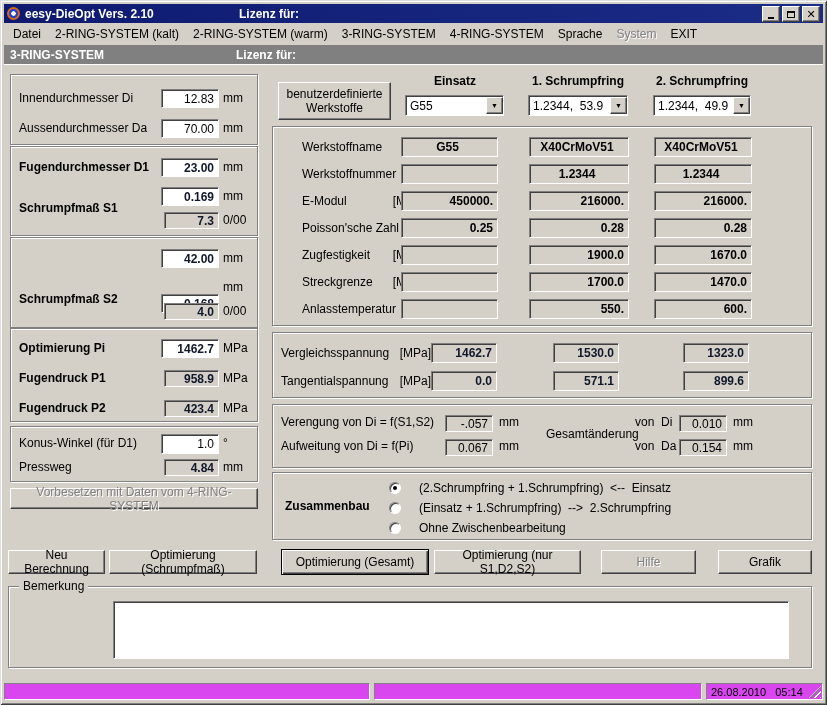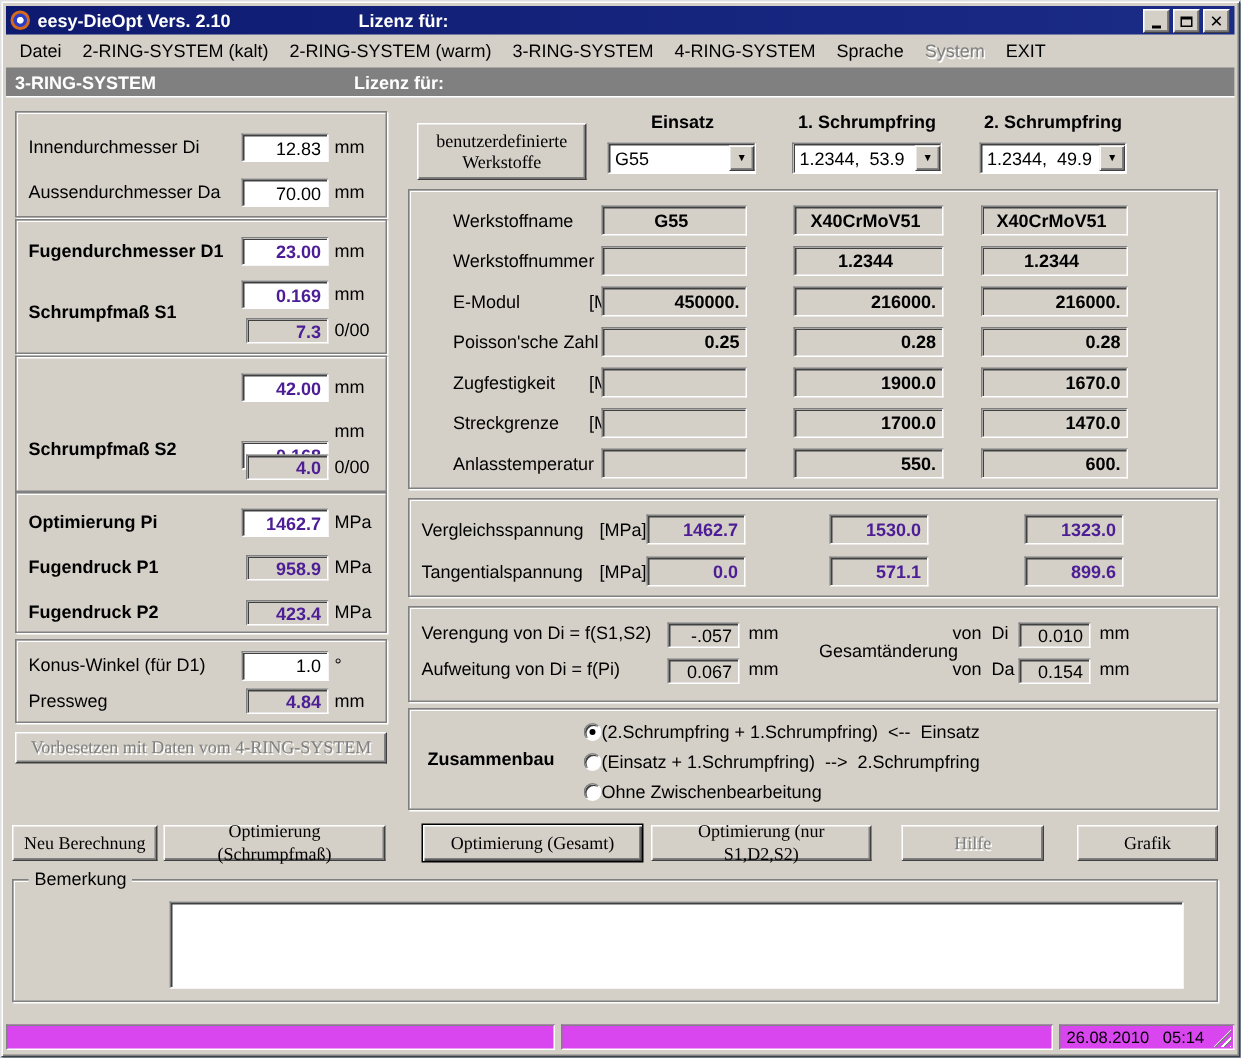--- a/index.html
+++ b/index.html
@@ -29,49 +29,49 @@
     color:#fff;font-weight:bold;display:flex;align-items:center;}
   .subheader .sh-title{margin-left:6px;}
   .subheader .sh-license{position:absolute;left:232px;}
   
   .groupbox{position:absolute;border:1px solid #808080;box-shadow:inset 1px 1px 0 #fff,1px 1px 0 #fff;box-sizing:border-box;}
   .field{position:absolute;box-sizing:border-box;border:1px solid;border-color:#808080 #fff #fff #808080;
     box-shadow:inset 1px 1px 0 #404040;display:flex;align-items:center;justify-content:flex-end;padding-right:4px;}
   .field.white{background:#fff;}
   .field.gray{background:#d4d0c8;}
   .val{font-weight:bold;}
-  .val.blue{color:#4c1d95;}
+  .val.blue{color:#0f172a;}
   .val.plain{font-weight:normal;color:#000;}
   .lbl{position:absolute;line-height:19px;}
   .lbl.bold{font-weight:bold;}
   .unit{position:absolute;line-height:19px;}
   .btn{position:absolute;background:#d4d0c8;border:1px solid;border-color:#fff #404040 #404040 #fff;
     box-shadow:inset -1px -1px 0 #808080;display:flex;align-items:center;justify-content:center;
-    font-family:Liberation Serif, serif;font-size:12px;box-sizing:border-box;text-align:center;}
+    font-family:Liberation Sans, sans-serif;font-size:12px;box-sizing:border-box;text-align:center;}
   .btn.default{border:1px solid #000;box-shadow:inset 1px 1px 0 #fff,inset -1px -1px 0 #404040,inset -2px -2px 0 #808080;font-weight:normal;}
   .btn.disabled{color:#808080;text-shadow:1px 1px 0 #fff;}
   .combo{position:absolute;height:21px;background:#fff;border:1px solid;border-color:#808080 #fff #fff #808080;
     box-shadow:inset 1px 1px 0 #404040;box-sizing:border-box;display:flex;align-items:center;}
   .combo .cval{flex:1;padding-left:4px;white-space:pre;}
   .combo .cbtn{width:17px;height:17px;margin:0;background:#d4d0c8;border:1px solid;border-color:#fff #404040 #404040 #fff;
     box-shadow:inset -1px -1px 0 #808080;display:flex;align-items:center;justify-content:center;font-size:7px;box-sizing:border-box;flex:none;}
   .colhead{position:absolute;top:74px;width:130px;text-align:center;font-weight:bold;}
   
   .mrow{position:absolute;left:0;width:100%;height:20px;}
   .mlabel{position:absolute;left:8px;width:122px;display:flex;justify-content:space-between;line-height:20px;margin-left:21px;}
   .mbox{position:absolute;height:20px;}
   .mb1{left:128px;width:97px;} .mb2{left:256px;width:100px;} .mb3{left:381px;width:98px;}
   .slabel{position:absolute;left:8px;width:150px;display:flex;justify-content:space-between;line-height:20px;}
   .sb1{left:158px;width:66px;} .sb2{left:280px;width:66px;} .sb3{left:410px;width:66px;}
   
   .radio-row{position:absolute;left:116px;display:flex;align-items:center;height:16px;}
   .radio{width:12px;height:12px;border-radius:50%;background:#fff;border:1px solid;border-color:#808080 #fff #fff #808080;
     box-shadow:inset 1px 1px 0 #404040;box-sizing:border-box;position:relative;flex:none;}
   .radio.checked::after{content:"";position:absolute;left:3px;top:3px;width:4px;height:4px;border-radius:50%;background:#000;}
-  .radio-text{margin-left:0;white-space:pre;}
+  .radio-text{margin-left:18px;white-space:pre;}
   
   .gb-label{position:absolute;top:-8px;left:10px;background:#d4d0c8;padding:0 4px;line-height:14px;}
   textarea.remark{position:absolute;left:104px;top:14px;width:676px;height:58px;background:#fff;resize:none;
     border:1px solid;border-color:#808080 #fff #fff #808080;box-shadow:inset 1px 1px 0 #404040;box-sizing:border-box;
     font-family:"Liberation Sans",sans-serif;font-size:12px;}
   
   .statusbar{position:absolute;left:0;bottom:4px;width:100%;height:19px;}
   .spanel{position:absolute;top:1px;height:17px;background:#d946ef;border:1px solid;border-color:#808080 #fff #fff #808080;
     box-sizing:border-box;display:flex;align-items:center;font-size:11px;}
   .sdate{padding-left:4px;white-space:pre;}

